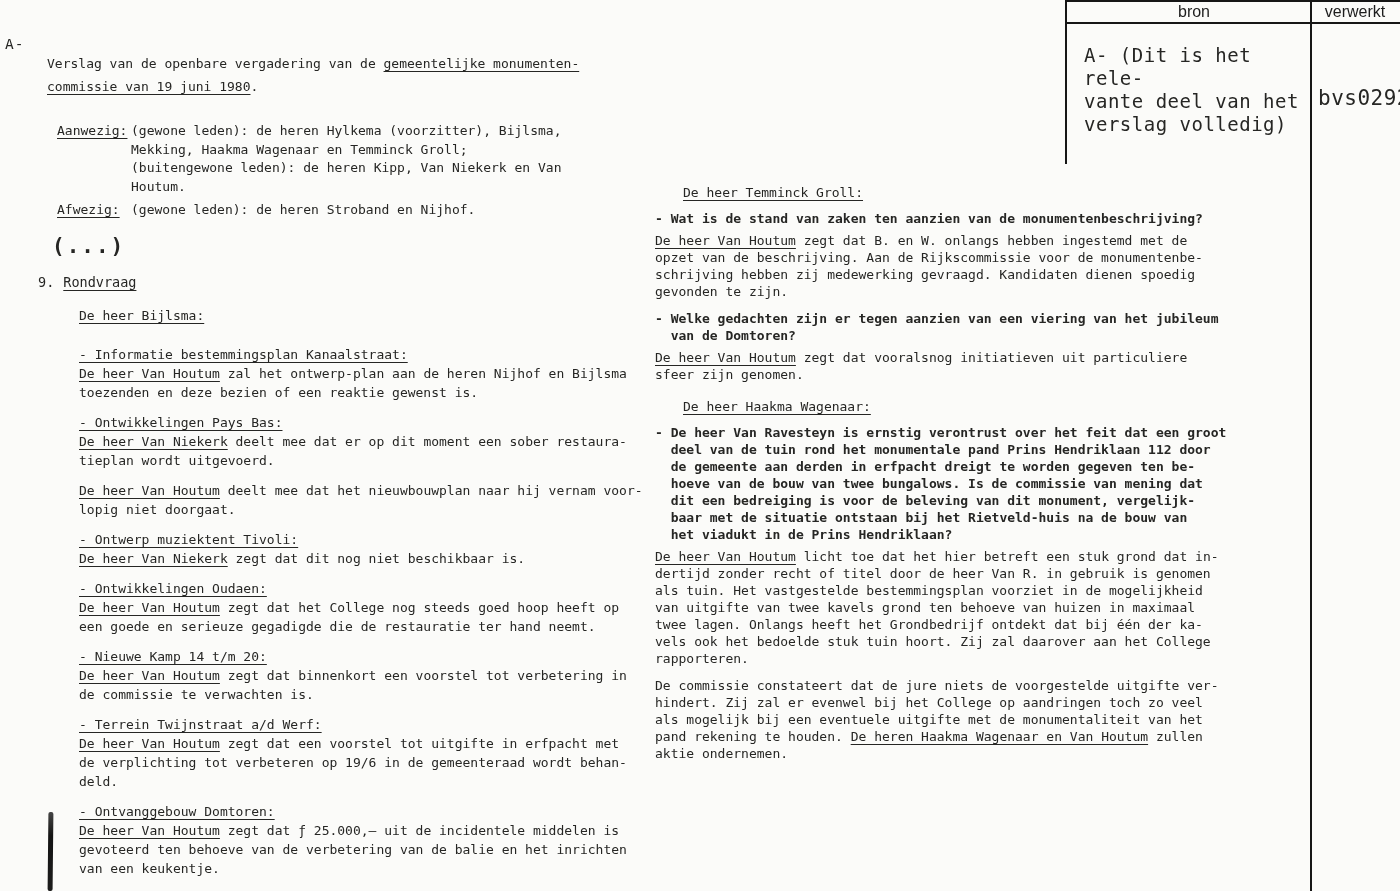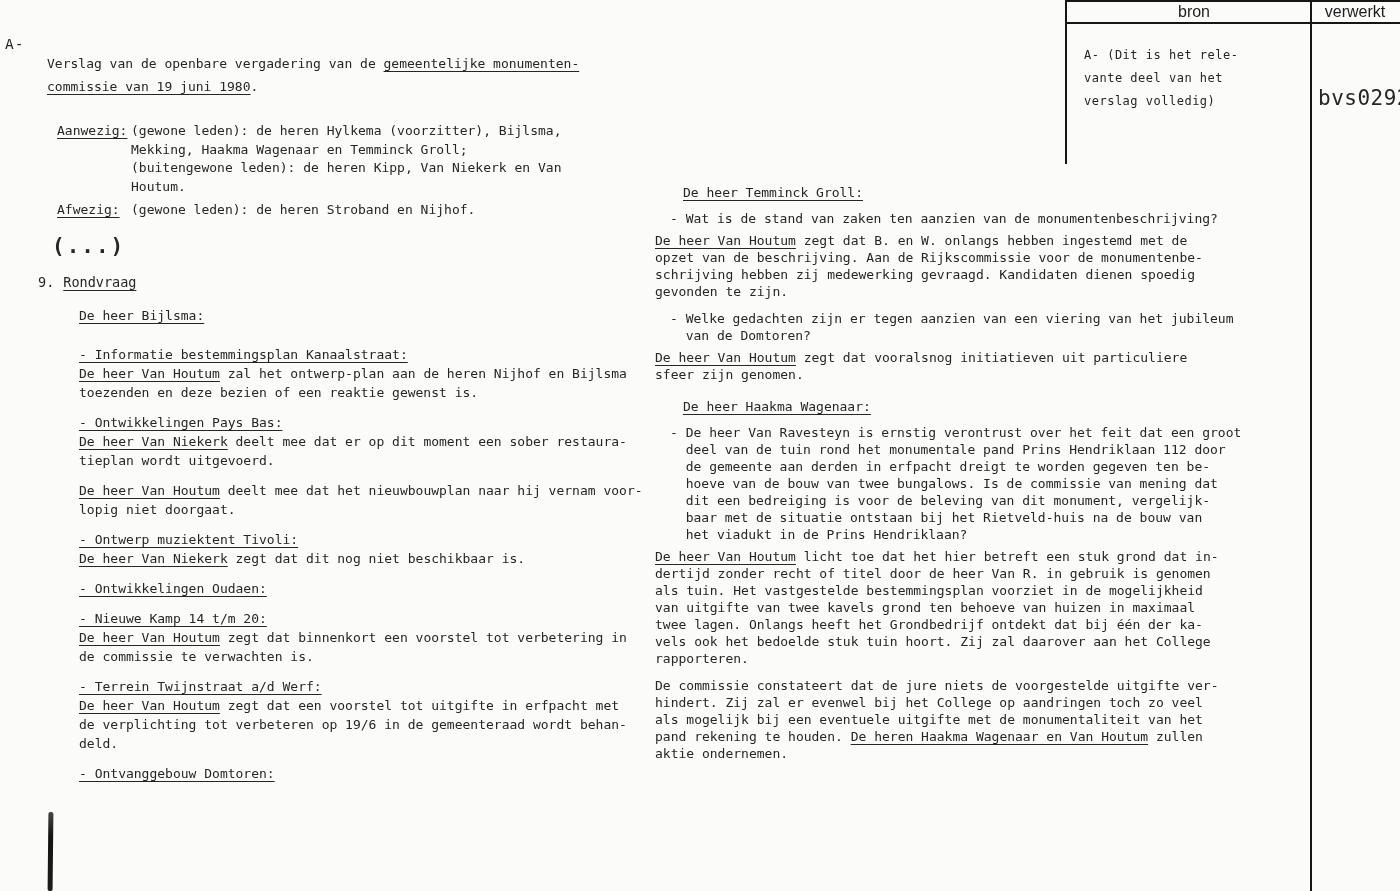--- a/index.html
+++ b/index.html
@@ -18,42 +18,42 @@
 
   
   .stamp-border { background:#161616; }
   .stamp-top     { left:1066px; top:0;    width:334px; height:2px; }
   .stamp-sep     { left:1066px; top:22px; width:334px; height:2px; }
   .stamp-vleft   { left:1065px; top:0;    width:2px;  height:164px; }
   .stamp-vmid    { left:1310px; top:0;    width:2px;  height:891px; }
   .stamp-h { font-family:"Liberation Sans", sans-serif; font-size:16px; color:#1d1d1d; text-align:center; }
   .stamp-h-bron     { left:1066px; top:3px; width:256px; }
   .stamp-h-verwerkt { left:1312px; top:3px; width:86px; }
-  .stamp-note { left:1084px; top:44px; width:220px; font-size:12px; line-height:23px; letter-spacing:0.5px; }
+  .stamp-note { left:1084px; top:44px; width:220px; font-size:19px; line-height:23px; letter-spacing:0.5px; }
   .stamp-code { left:1318px; top:86px; font-size:21px; letter-spacing:0.5px; }
 
   
   .title { left:47px; top:52px; font-size:13px; line-height:23px; }
   .attend { display:flex; font-size:13px; line-height:18.5px; }
   .attend-aanwezig { left:57px; top:122px; }
   .attend-afwezig  { left:57px; top:201px; }
   .attend .lbl { width:74px; flex:0 0 74px; }
   .ellipsis { left:52px; top:234px; font-size:21px; font-weight:bold; letter-spacing:2px; }
   .agenda { left:38px; top:274px; font-size:13.5px; }
   .agenda .num { margin-right:9px; }
 
   
   .col { font-size:13px; }
   .left-col  { left:79px;  top:303px; width:566px; line-height:19px; padding-top:3px; }
   .right-col { left:655px; top:176px; width:592px; line-height:17px; padding-top:8px; }
   .left-col .speaker-h { margin-bottom:20px; }
   .left-col .item { margin-bottom:11px; }
   .left-col .body { margin:0; }
   .right-col .rc-h { margin-bottom:9px;padding-left:28px; }
-  .right-col .q  { margin:0 0 5px 15px; }
+  .right-col .q  { margin:0 0 5px 0;font-weight:bold; }
   .right-col .a  { margin:0 0 10px 0; }
   .right-col .a-last { margin:0 0 15px 0; }
   .right-col .gap-top { margin-top:5px; }
 
   
   .margin-mark { left:48px; top:812px; width:5px; height:79px;
     background:linear-gradient(#454545,#141414 30%,#1c1c1c); border-radius:2px; transform:rotate(0.6deg); }
 </style>
 </head>
 <body>
@@ -110,37 +110,42 @@
 lopig niet doorgaat.</span></p>
   </div>
 
   <div class="item">
     <div class="item-h"><span class="u">- Ontwerp muziektent Tivoli:</span></div>
     <p class="body pre"><span class="u">De heer Van Niekerk</span><span> zegt dat dit nog niet beschikbaar is.</span></p>
   </div>
 
   <div class="item">
     <div class="item-h"><span class="u">- Ontwikkelingen Oudaen:</span></div>
+    <p class="body pre"><span class="u">De heer Van Houtum</span><span> zegt dat het College nog steeds goed hoop heeft op
+een goede en serieuze gegadigde die de restauratie ter hand neemt.</span></p>
   </div>
 
   <div class="item">
     <div class="item-h"><span class="u">- Nieuwe Kamp 14 t/m 20:</span></div>
     <p class="body pre"><span class="u">De heer Van Houtum</span><span> zegt dat binnenkort een voorstel tot verbetering in
 de commissie te verwachten is.</span></p>
   </div>
 
   <div class="item">
     <div class="item-h"><span class="u">- Terrein Twijnstraat a/d Werf:</span></div>
     <p class="body pre"><span class="u">De heer Van Houtum</span><span> zegt dat een voorstel tot uitgifte in erfpacht met
 de verplichting tot verbeteren op 19/6 in de gemeenteraad wordt behan-
 deld.</span></p>
   </div>
 
   <div class="item">
     <div class="item-h"><span class="u">- Ontvanggebouw Domtoren:</span></div>
+    <p class="body pre"><span class="u">De heer Van Houtum</span><span> zegt dat ƒ 25.000,— uit de incidentele middelen is
+gevoteerd ten behoeve van de verbetering van de balie en het inrichten
+van een keukentje.</span></p>
   </div>
 </div>
 
 <div class="abs col right-col">
   <div class="rc-h"><span class="u">De heer Temminck Groll:</span></div>
 
   <p class="q pre">- Wat is de stand van zaken ten aanzien van de monumentenbeschrijving?</p>
   <p class="a pre"><span class="u">De heer Van Houtum</span><span> zegt dat B. en W. onlangs hebben ingestemd met de
 opzet van de beschrijving. Aan de Rijkscommissie voor de monumentenbe-
 schrijving hebben zij medewerking gevraagd. Kandidaten dienen spoedig

